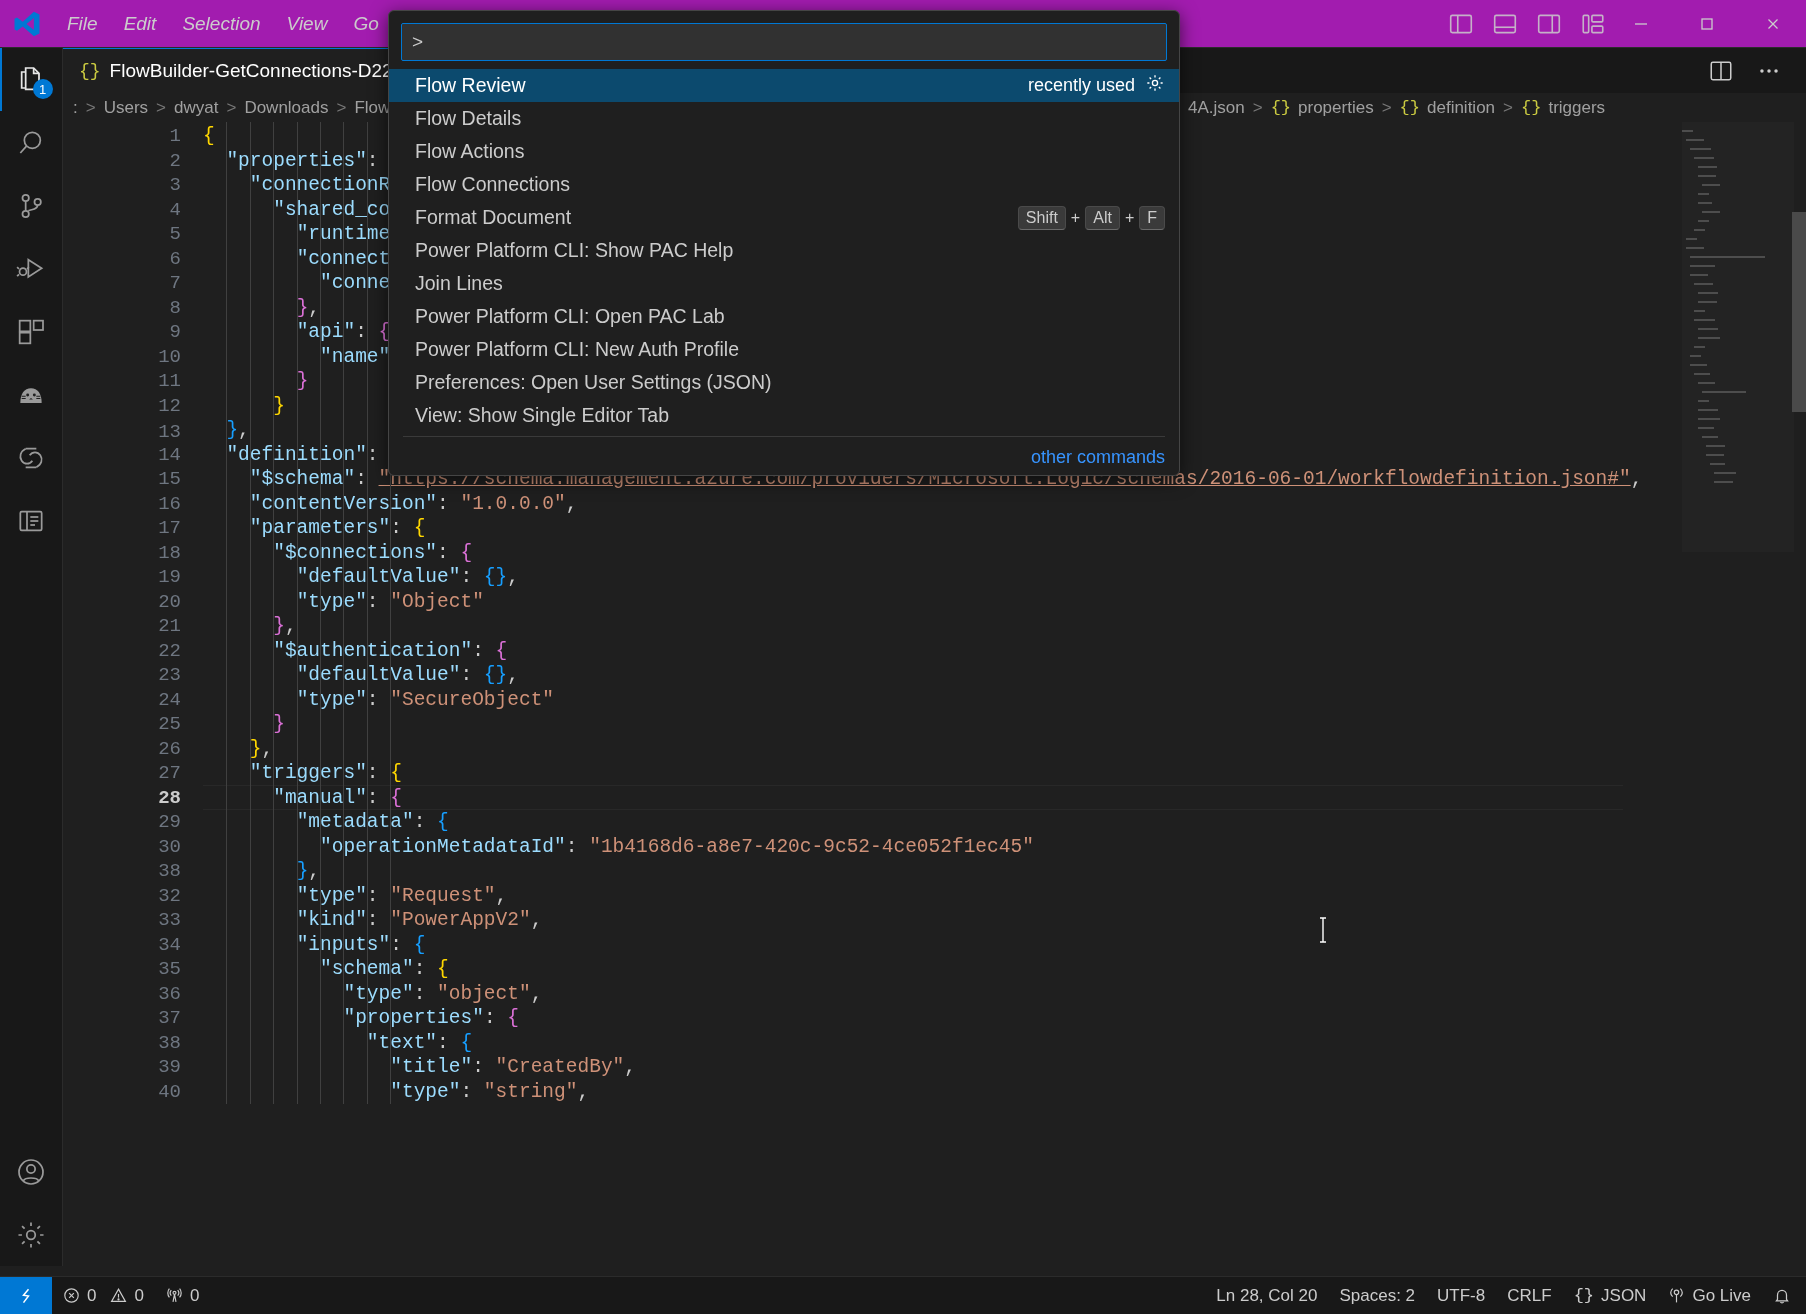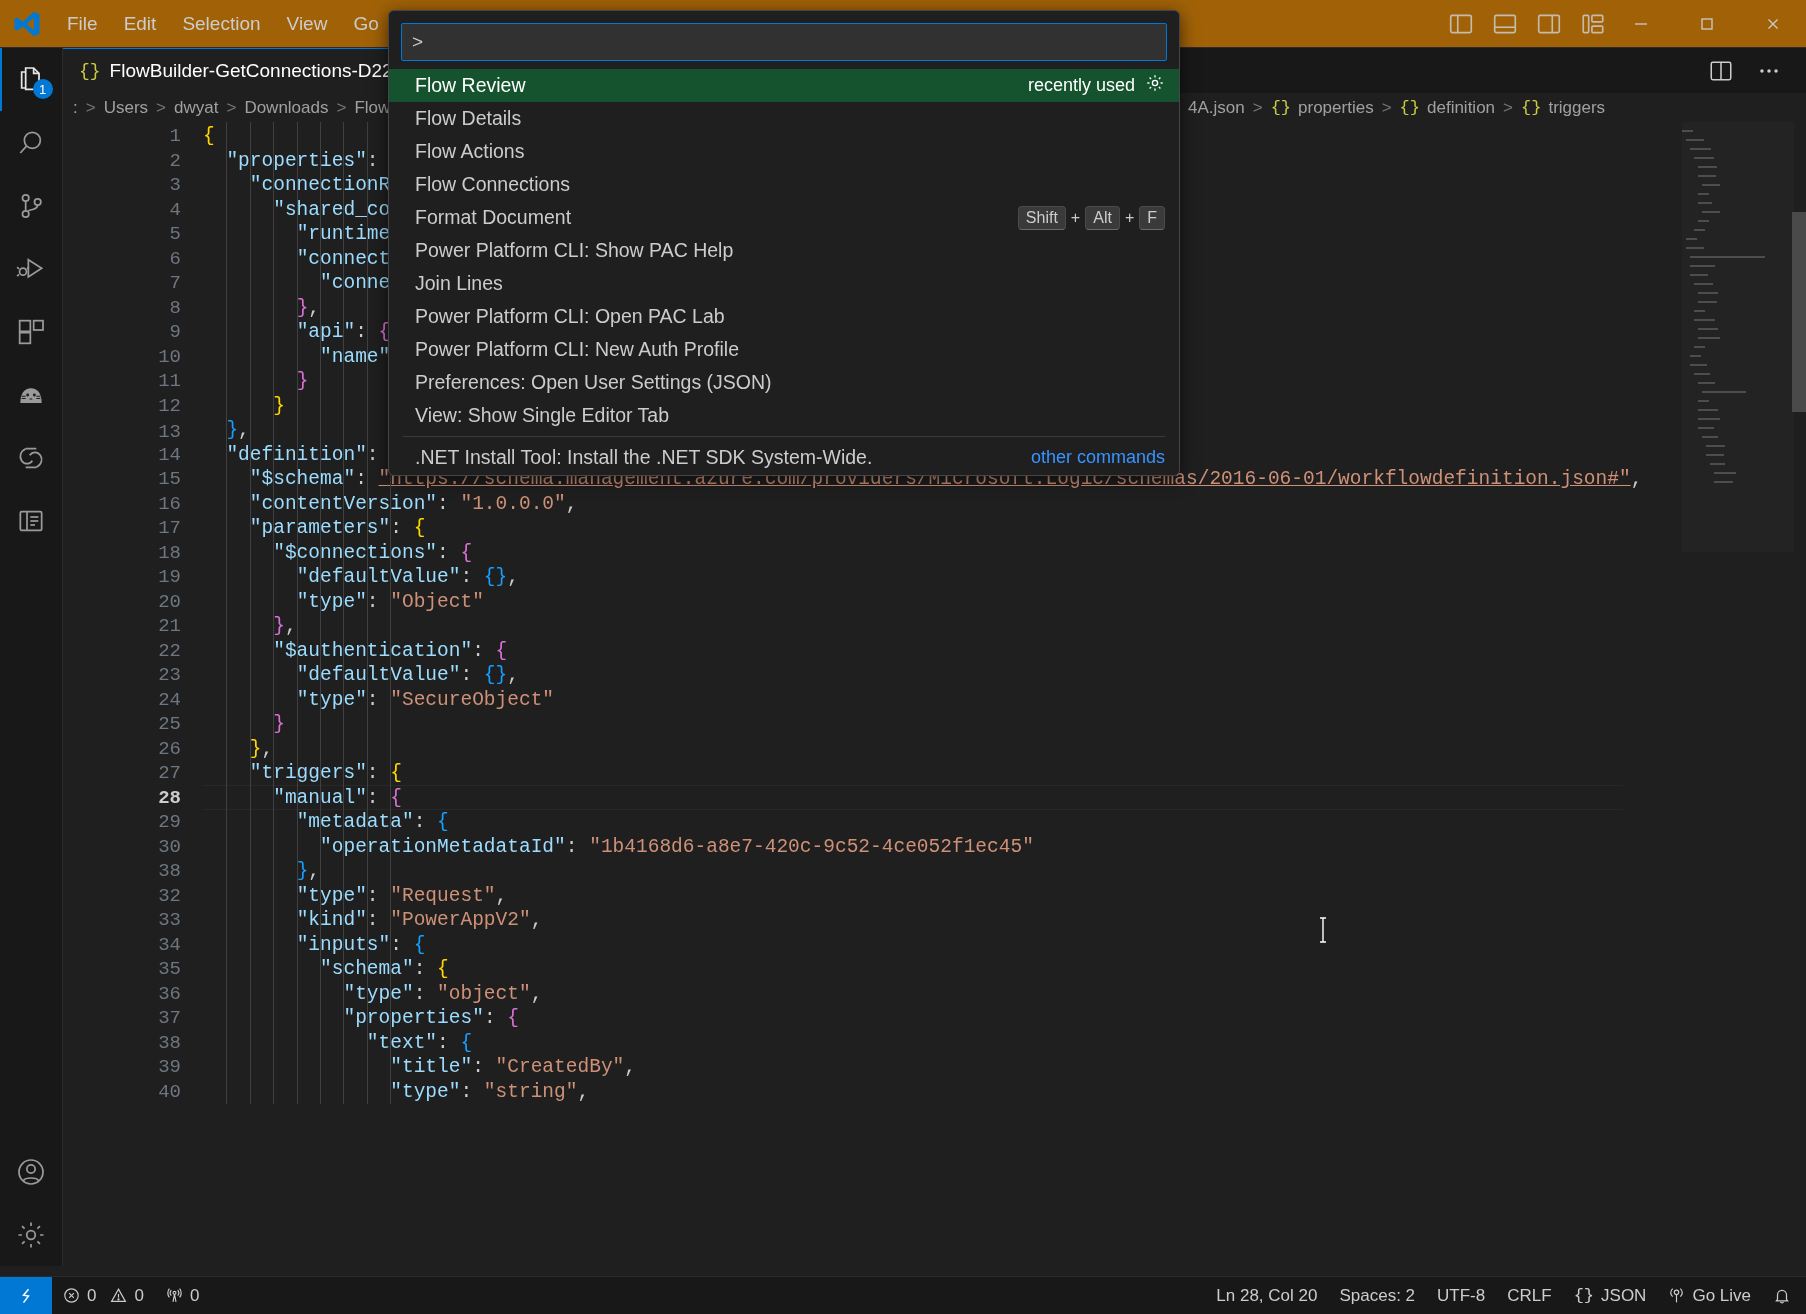--- a/index.html
+++ b/index.html
@@ -7,24 +7,25 @@
     width: 1806px; height: 1314px;
     background: #1f1f1f;
     font-family: "Liberation Sans", sans-serif;
     overflow: hidden;
   }
   body { position: relative; }
 
   
   #titlebar {
     position: absolute; top: 0; left: 0; width: 1806px; height: 48px;
-    background: #a16207;
+    background: #a21caf;
     display: flex; align-items: center;
     border-bottom: 1px solid #2b2b2b;
     z-index: 5;
+    font-style: italic;
   }
   #vscode-logo { width: 54px; height: 48px; display:flex; align-items:center; justify-content:center; }
   .menu-item {
     padding: 0 13px; height: 36px; line-height: 36px;
     color: #cccccc; font-size: 19px; cursor: default;
     border-radius: 4px;
   }
   #layout-icons { position:absolute; right: 200px; top:0; height:48px; display:flex; align-items:center; gap: 18px; }
   .layout-ico { width: 26px; height: 26px; opacity: .85; }
   #win-controls { position:absolute; right: 0; top: 0; height: 48px; display: flex; }
@@ -142,21 +143,21 @@
     border: 1px solid #0078d4; border-radius: 2px;
     color: #cccccc; font-size: 19px; padding: 0 10px;
     font-family: "Liberation Sans", sans-serif; outline: none;
   }
   #palette-list { position: relative; }
   .pl-item {
     height: 33px; display: flex; align-items: center;
     padding: 0 14px 0 26px; color: #cccccc; font-size: 19.5px;
     white-space: nowrap; cursor: pointer;
   }
-  .pl-item.selected { background: #14532d; color: #ffffff; }
+  .pl-item.selected { background: #0c4a6e; color: #ffffff; }
   .pl-right { margin-left: auto; display: flex; align-items: center; gap: 10px; }
   .pl-recent { color: #ffffff; font-size: 18px; }
   .pl-gear { color: #ffffff; }
   .pl-kb { display: flex; align-items: center; gap: 5px; }
   .kbkey {
     background: #3a3a3a; border: 1px solid #4a4a4a; border-bottom-color:#6a6a6a;
     border-radius: 4px; padding: 2px 7px; color: #cccccc; font-size: 16px;
   }
   .kbplus { color: #cccccc; font-size: 16px; }
   .pl-sep-label {
@@ -553,21 +554,20 @@
         <span>Power Platform CLI: New Auth Profile</span>
       </div>
       <div class="pl-item">
         <span>Preferences: Open User Settings (JSON)</span>
       </div>
       <div class="pl-item">
         <span>View: Show Single Editor Tab</span>
       </div>
       <div class="pl-group-sep"></div>
       <div class="pl-item">
-        <span>.NET Install Tool: Install the .NET SDK System-Wide.</span>
         <span class="pl-sep-label">other commands</span>
       </div>
       <div class="pl-item"></div>
     </div>
 </div>
 
 <div id="statusbar">
   <div id="sb-remote">
     <svg width="20" height="20" viewBox="0 0 24 24" fill="none" stroke="#ffffff" stroke-width="1.8">
       <path d="M15 4 L9 11 L15 12 L9 20"></path>

